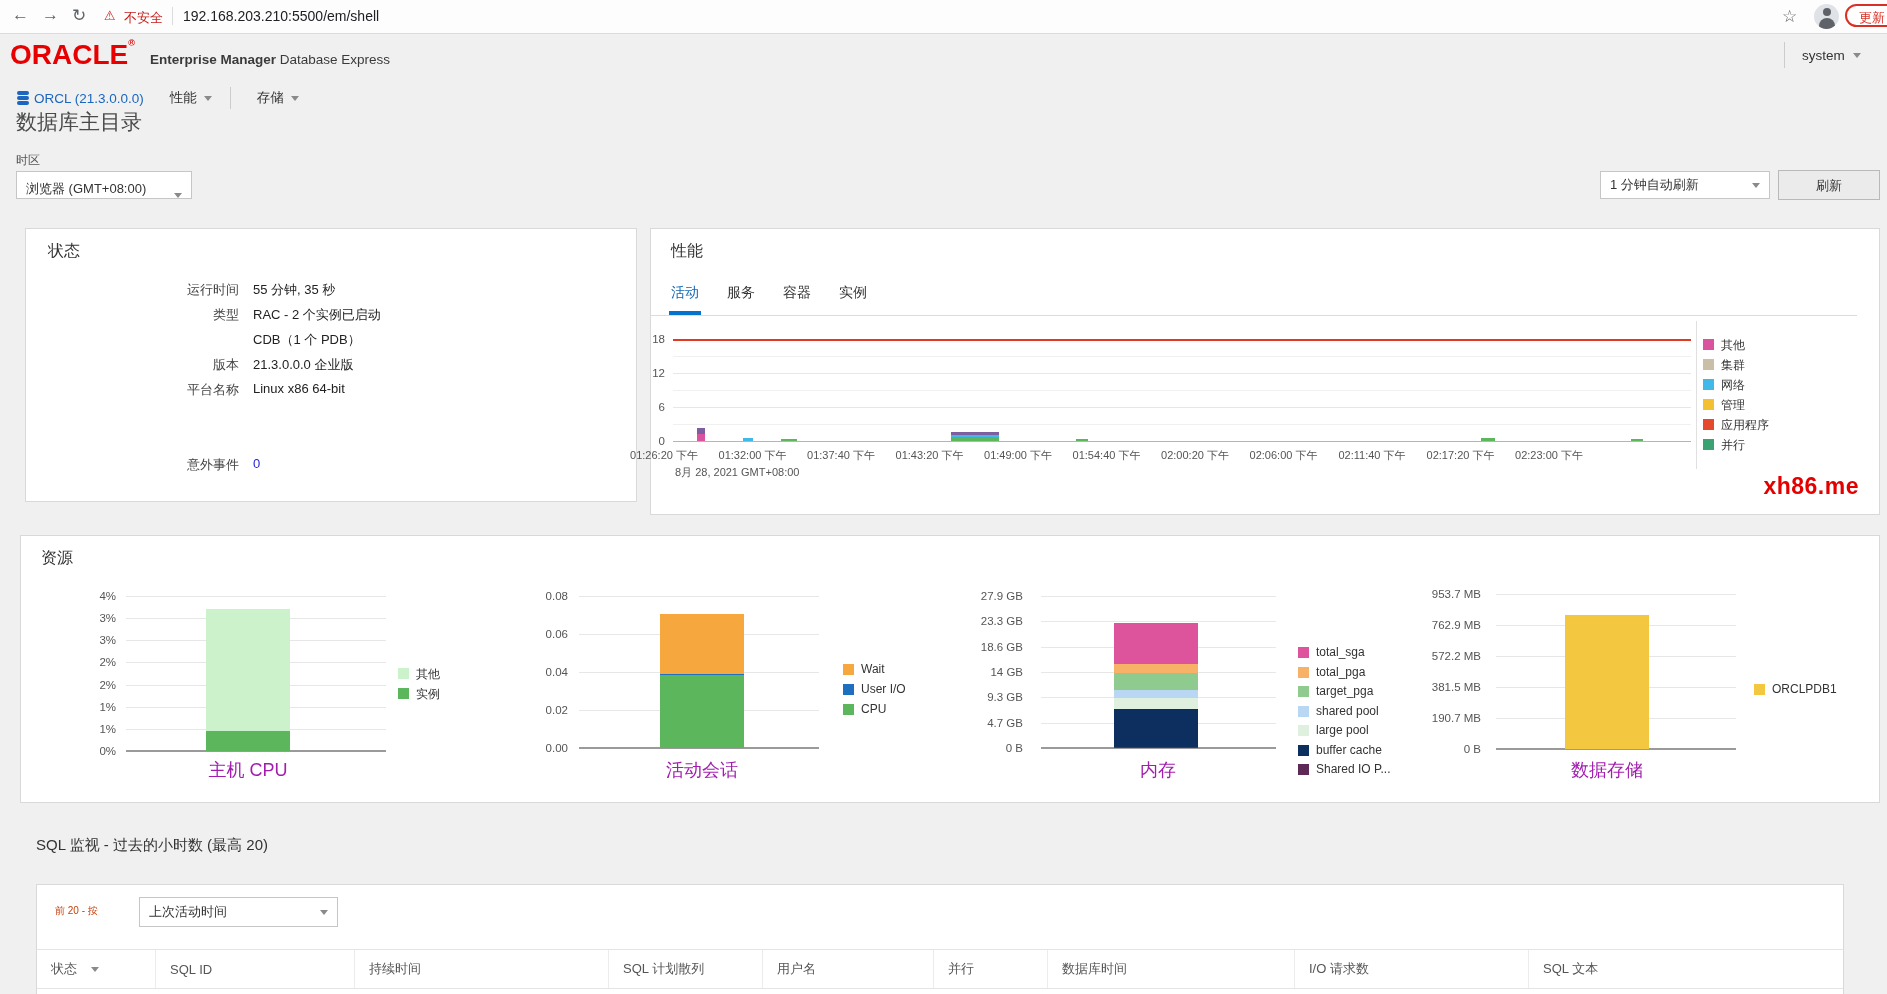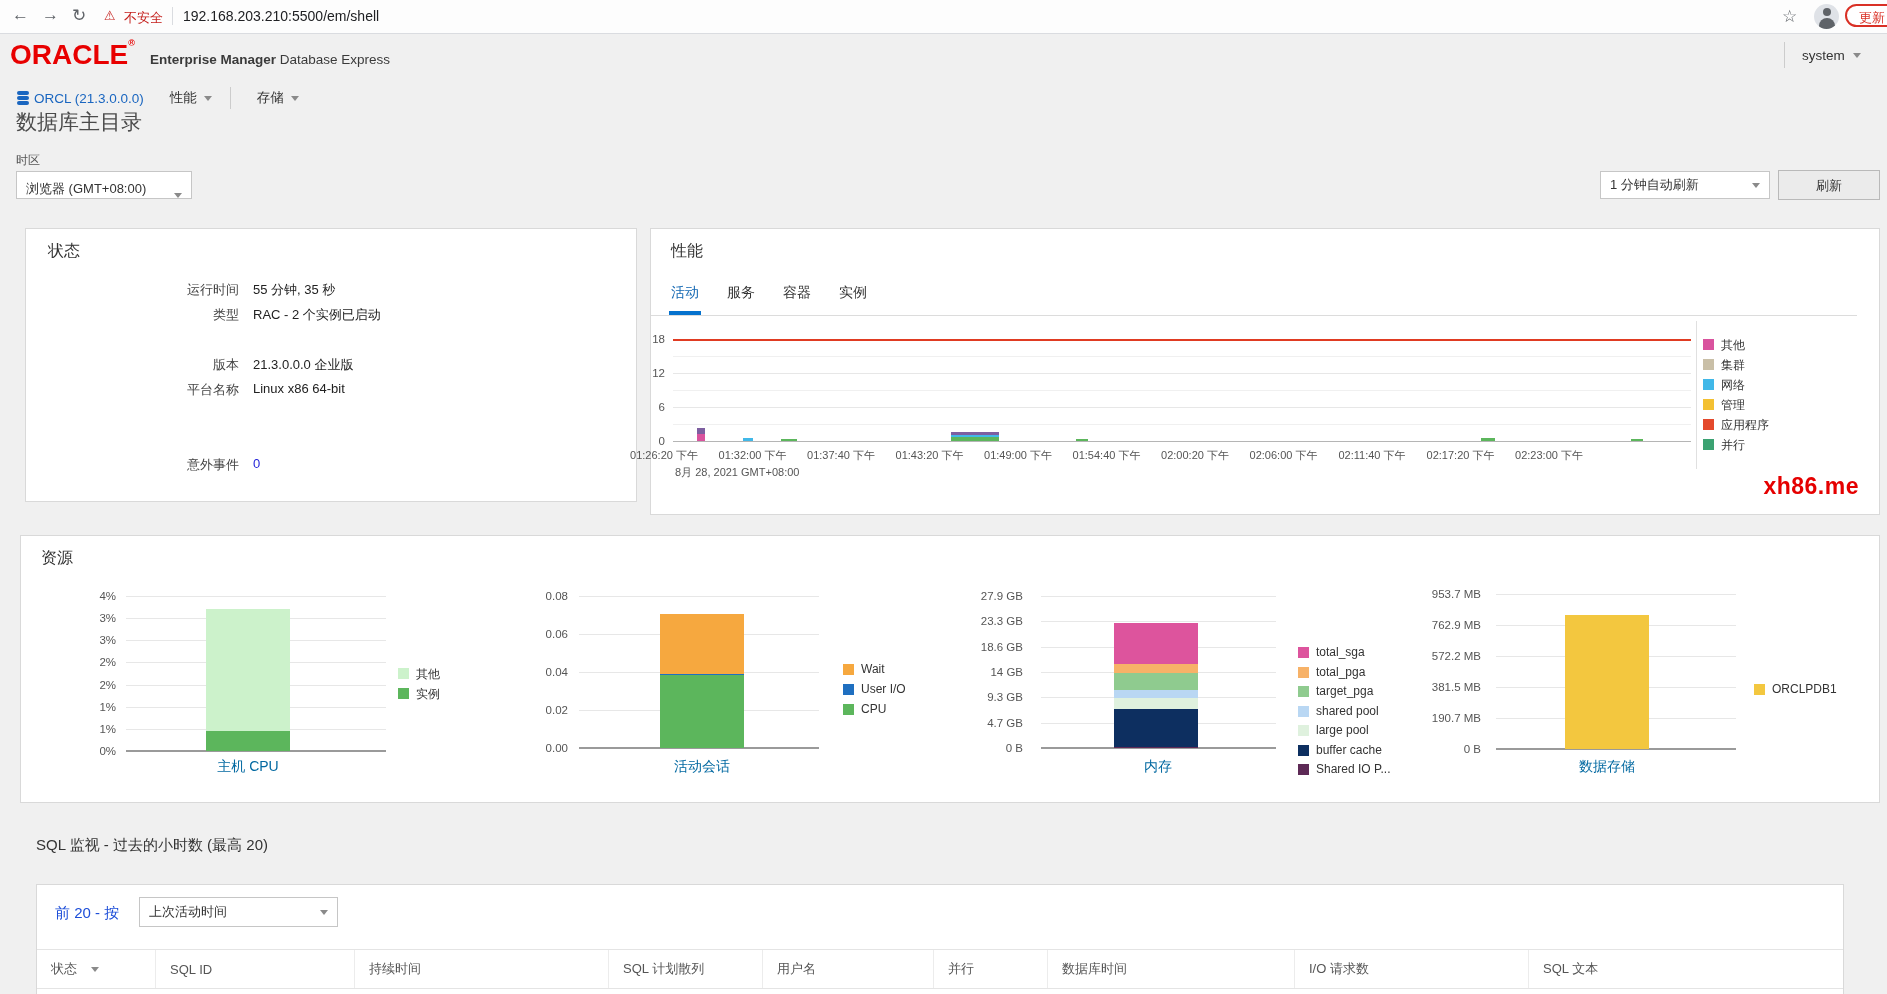--- a/index.html
+++ b/index.html
@@ -54,27 +54,27 @@
   .perf-xlabel{position:absolute;font-size:11px;color:#555;transform:translateX(-50%);white-space:nowrap;}
   .perf-note{position:absolute;font-size:11px;color:#555;white-space:nowrap;}
   .gridline{position:absolute;height:1px;background:#e7e7e7;}
   .gridline.minor{background:#f0f0f0;}
   .baseline{position:absolute;height:2px;background:#9a9a9a;}
   .leg-swatch{position:absolute;width:11px;height:11px;}
   .leg-label{position:absolute;font-size:12px;color:#333;white-space:nowrap;}
   .legsep{position:absolute;width:1px;background:#e0e0e0;}
   .watermark{position:absolute;right:20px;top:244px;font-size:23px;font-weight:bold;color:#e50000;letter-spacing:0.5px;}
   .tick-label{position:absolute;font-size:11.5px;color:#555;text-align:right;width:74px;white-space:nowrap;}
-  .chart-title{position:absolute;font-size:14px;color:#0369a1;transform:translateX(-50%);white-space:nowrap;}
+  .chart-title{position:absolute;font-size:18px;color:#a21caf;transform:translateX(-50%);white-space:nowrap;}
   .bar-seg{position:absolute;}
   .bump{position:absolute;display:flex;flex-direction:column;}
   .bump div{width:100%;}
   
   .sql-title{position:absolute;left:36px;top:836px;font-size:15px;color:#333;}
-  .sql-toplabel{position:absolute;left:18px;top:19px;font-size:15px;color:#1d4ed8;}
+  .sql-toplabel{position:absolute;left:18px;top:19px;font-size:10px;color:#c2410c;}
   .sql-filter{position:absolute;left:1153px;top:12px;width:652px;height:30px;border:1px solid #c6c6c6;box-sizing:border-box;
     font-size:13px;padding:0 10px;color:#333;font-family:"Liberation Sans","DejaVu Sans",sans-serif;}
   .sql-filter::placeholder{font-style:italic;color:#999;}
   #sql-header{position:absolute;left:0;top:64px;width:1806px;height:38px;border-top:1px solid #e4e4e4;border-bottom:1px solid #e4e4e4;display:flex;}
   .hcell{box-sizing:border-box;border-right:1px solid #ececec;display:flex;align-items:center;gap:14px;padding-left:14px;
     font-size:13px;color:#555;cursor:pointer;}
   .hcell:last-child{border-right:none;}
 </style>
 </head>
 <body>
@@ -139,20 +139,24 @@
   <div class="card" style="left:25px;top:228px;width:612px;height:274px;">
     <div class="card-title">状态</div>
     <div id="status-rows" class="abs" style="left:0;top:0;width:612px;height:274px;">
         <div class="status-row" style="top: 52px;">
           <div class="status-label">运行时间</div>
           <div class="status-value">55 分钟, 35 秒</div>
         </div>
         <div class="status-row" style="top: 77px;">
           <div class="status-label">类型</div>
           <div class="status-value">RAC - 2 个实例已启动</div>
+        </div>
+        <div class="status-row" style="top: 102px;">
+          <div class="status-label"></div>
+          <div class="status-value">CDB（1 个 PDB）</div>
         </div>
         <div class="status-row" style="top: 127px;">
           <div class="status-label">版本</div>
           <div class="status-value">21.3.0.0.0 企业版</div>
         </div>
         <div class="status-row" style="top: 152px;">
           <div class="status-label">平台名称</div>
           <div class="status-value">Linux x86 64-bit</div>
         </div>
         <div class="status-row" style="top: 227px;">

